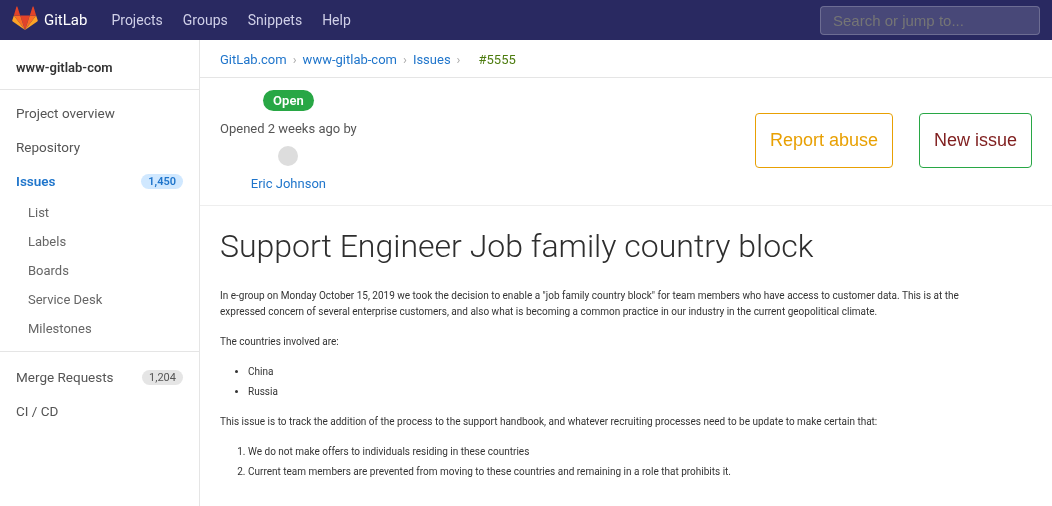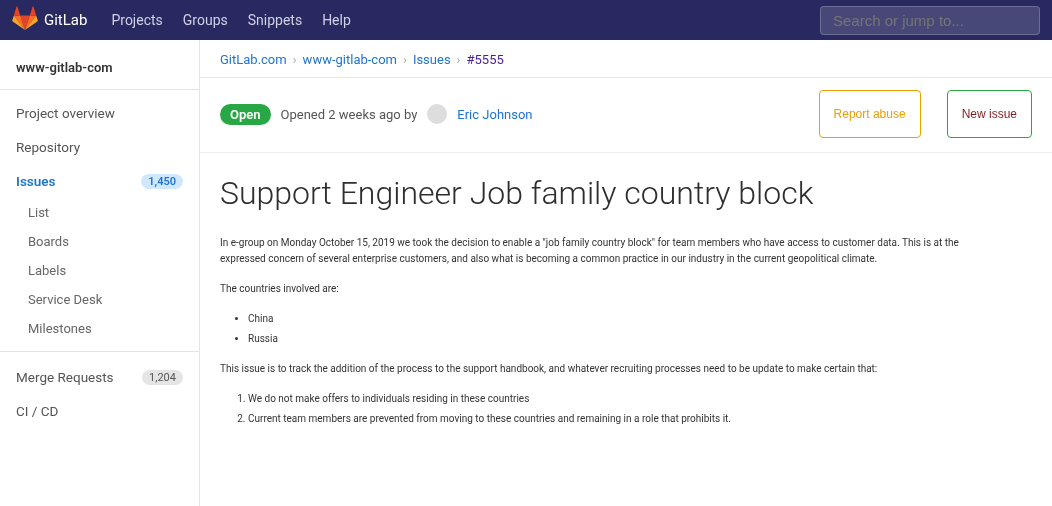--- a/index.html
+++ b/index.html
@@ -116,36 +116,37 @@
       display: flex;
       align-items: center;
       gap: 6px;
       padding: 12px 20px 10px;
       border-bottom: 1px solid #e5e5e5;
       font-size: 13px;
       color: #666;
     }
     .breadcrumb-bar .bc-item { color: #1f75cb; cursor: pointer; text-decoration: none; }
     .breadcrumb-bar .bc-sep { color: #aaa; }
-    .breadcrumb-bar .bc-current { color: #4c1d95; }
+    .breadcrumb-bar .bc-current { color: #4d7c0f; margin-left: 12px; }
 
     
     .issue-header-bar {
       display: flex;
       align-items: center;
       justify-content: space-between;
       padding: 12px 20px 14px;
       border-bottom: 1px solid #eee;
     }
     .issue-meta {
       display: flex;
       align-items: center;
       gap: 10px;
       font-size: 13px;
       color: #555;
+      flex-direction: column;
     }
     .open-badge {
       background: #28a745;
       color: #fff;
       border-radius: 12px;
       padding: 3px 10px;
       font-size: 13px;
       font-weight: 600;
     }
     .avatar-circle {
@@ -157,21 +158,21 @@
     }
     .author-link { color: #1f75cb; cursor: pointer; }
     .header-actions {
       display: flex;
       gap: 10px;
     }
     .btn-outline {
       border: 1px solid;
       border-radius: 4px;
       padding: 16px 14px;
-      font-size: 12px;
+      font-size: 18px;
       background: #fff;
       cursor: pointer;
     }
     .btn-outline-orange {
       border-color: #e8a003;
       color: #e8a003;
     }
     .btn-outline-green {
       border-color: #28a745;
       color: #7f1d1d;
@@ -240,22 +241,22 @@
       <span class="sidebar-label">Project overview</span>
     </a>
     <a class="sidebar-item">
       <span class="sidebar-label">Repository</span>
     </a>
     <a class="sidebar-item active">
       <span class="sidebar-label">Issues</span>
       <span class="sidebar-badge">1,450</span>
     </a>
     <div class="sidebar-sub">List</div>
+    <div class="sidebar-sub">Labels</div>
     <div class="sidebar-sub">Boards</div>
-    <div class="sidebar-sub">Labels</div>
     <div class="sidebar-sub">Service Desk</div>
     <div class="sidebar-sub">Milestones</div>
     <div class="sidebar-divider"></div>
     <a class="sidebar-item">
       <span class="sidebar-label">Merge Requests</span>
       <span class="sidebar-badge">1,204</span>
     </a>
     <a class="sidebar-item">
       <span class="sidebar-label">CI / CD</span>
     </a>

